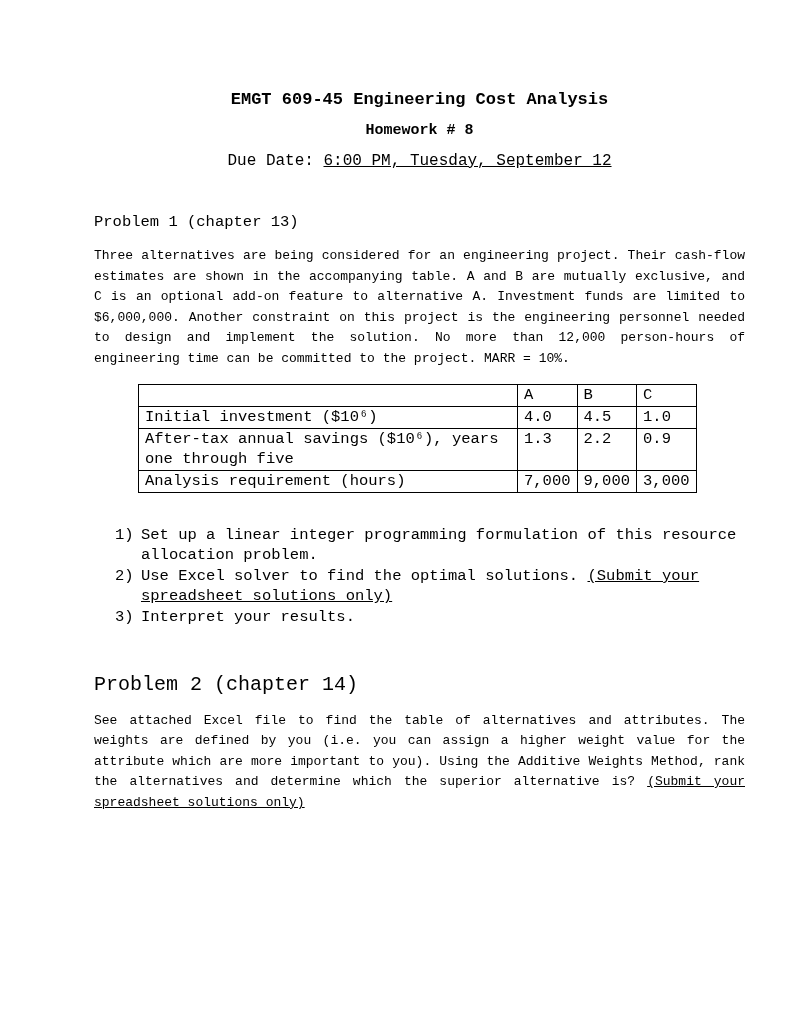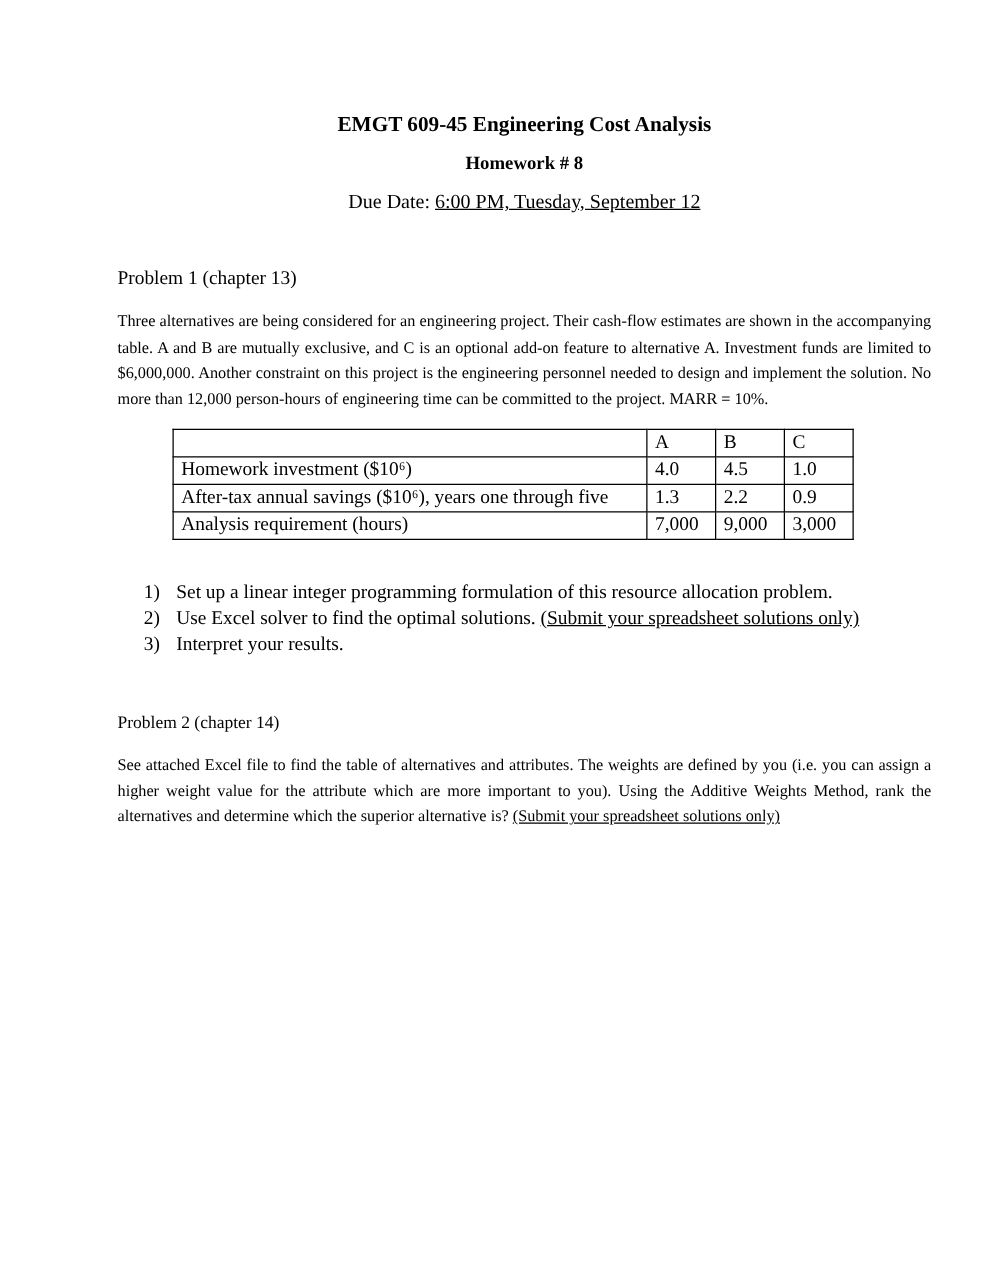--- a/index.html
+++ b/index.html
@@ -12,20 +12,21 @@
     height: 1024px;
     overflow: hidden;
     font-family: "Liberation Serif", serif;
     color: #000000;
   }
   .page {
     box-sizing: border-box;
     width: 791px;
     height: 1024px;
     padding: 90px 46px 0 94px;
+    font-family: Liberation Mono, monospace;
   }
   .center { text-align: center; }
   .doc-title {
     font-size: 17px;
     font-weight: bold;
     margin: 0 0 13px 0;
   }
   .doc-subtitle {
     font-size: 15px;
     font-weight: bold;
@@ -35,21 +36,21 @@
     font-size: 16px;
     margin: 0;
   }
   .u { text-decoration: underline; }
   .heading {
     font-size: 15.5px;
     margin: 43px 0 0 0;
     font-weight: normal;
   }
   .heading-2 {
-    font-size: 14px;
+    font-size: 20px;
     margin: 45px 0 0 0;
     font-weight: normal;
   }
   p.body-par {
     font-size: 13px;
     line-height: 20.6px;
     text-align: justify;
     margin: 15px 0 0 0;
   }
   table.cashflow {
@@ -100,21 +101,21 @@
     <thead>
       <tr>
         <th class="col-label"></th>
         <th class="col-val">A</th>
         <th class="col-val">B</th>
         <th class="col-val">C</th>
       </tr>
     </thead>
     <tbody>
       <tr>
-        <td class="col-label">Homework investment ($10⁶)</td>
+        <td class="col-label">Initial investment ($10⁶)</td>
         <td class="col-val">4.0</td>
         <td class="col-val">4.5</td>
         <td class="col-val">1.0</td>
       </tr>
       <tr>
         <td class="col-label">After-tax annual savings ($10⁶), years one through five</td>
         <td class="col-val">1.3</td>
         <td class="col-val">2.2</td>
         <td class="col-val">0.9</td>
       </tr>

